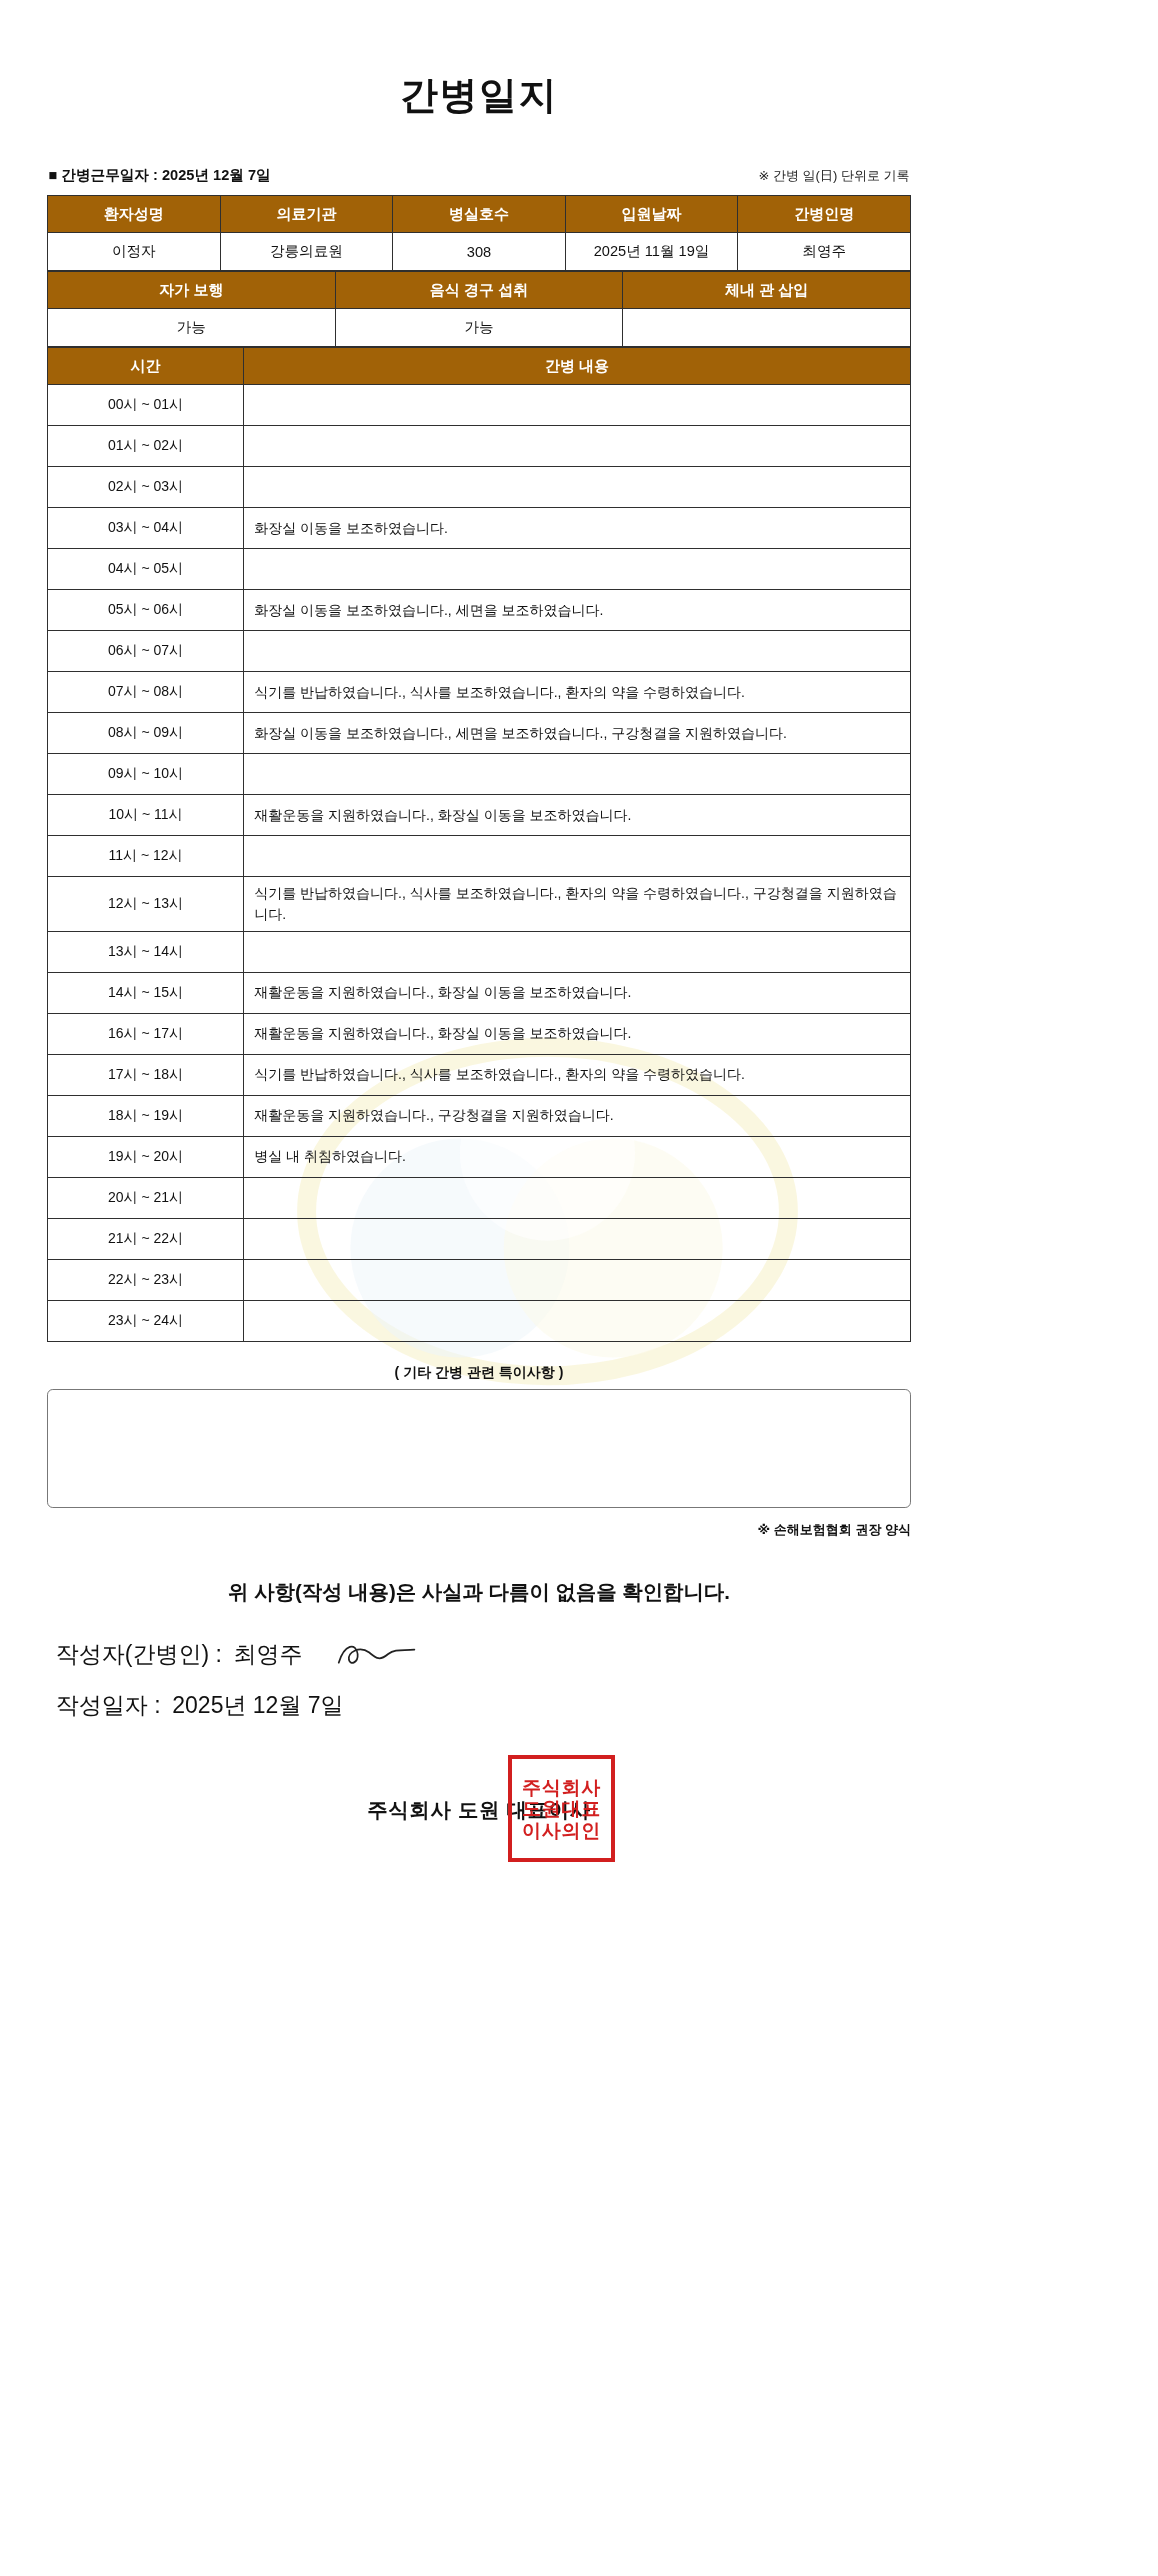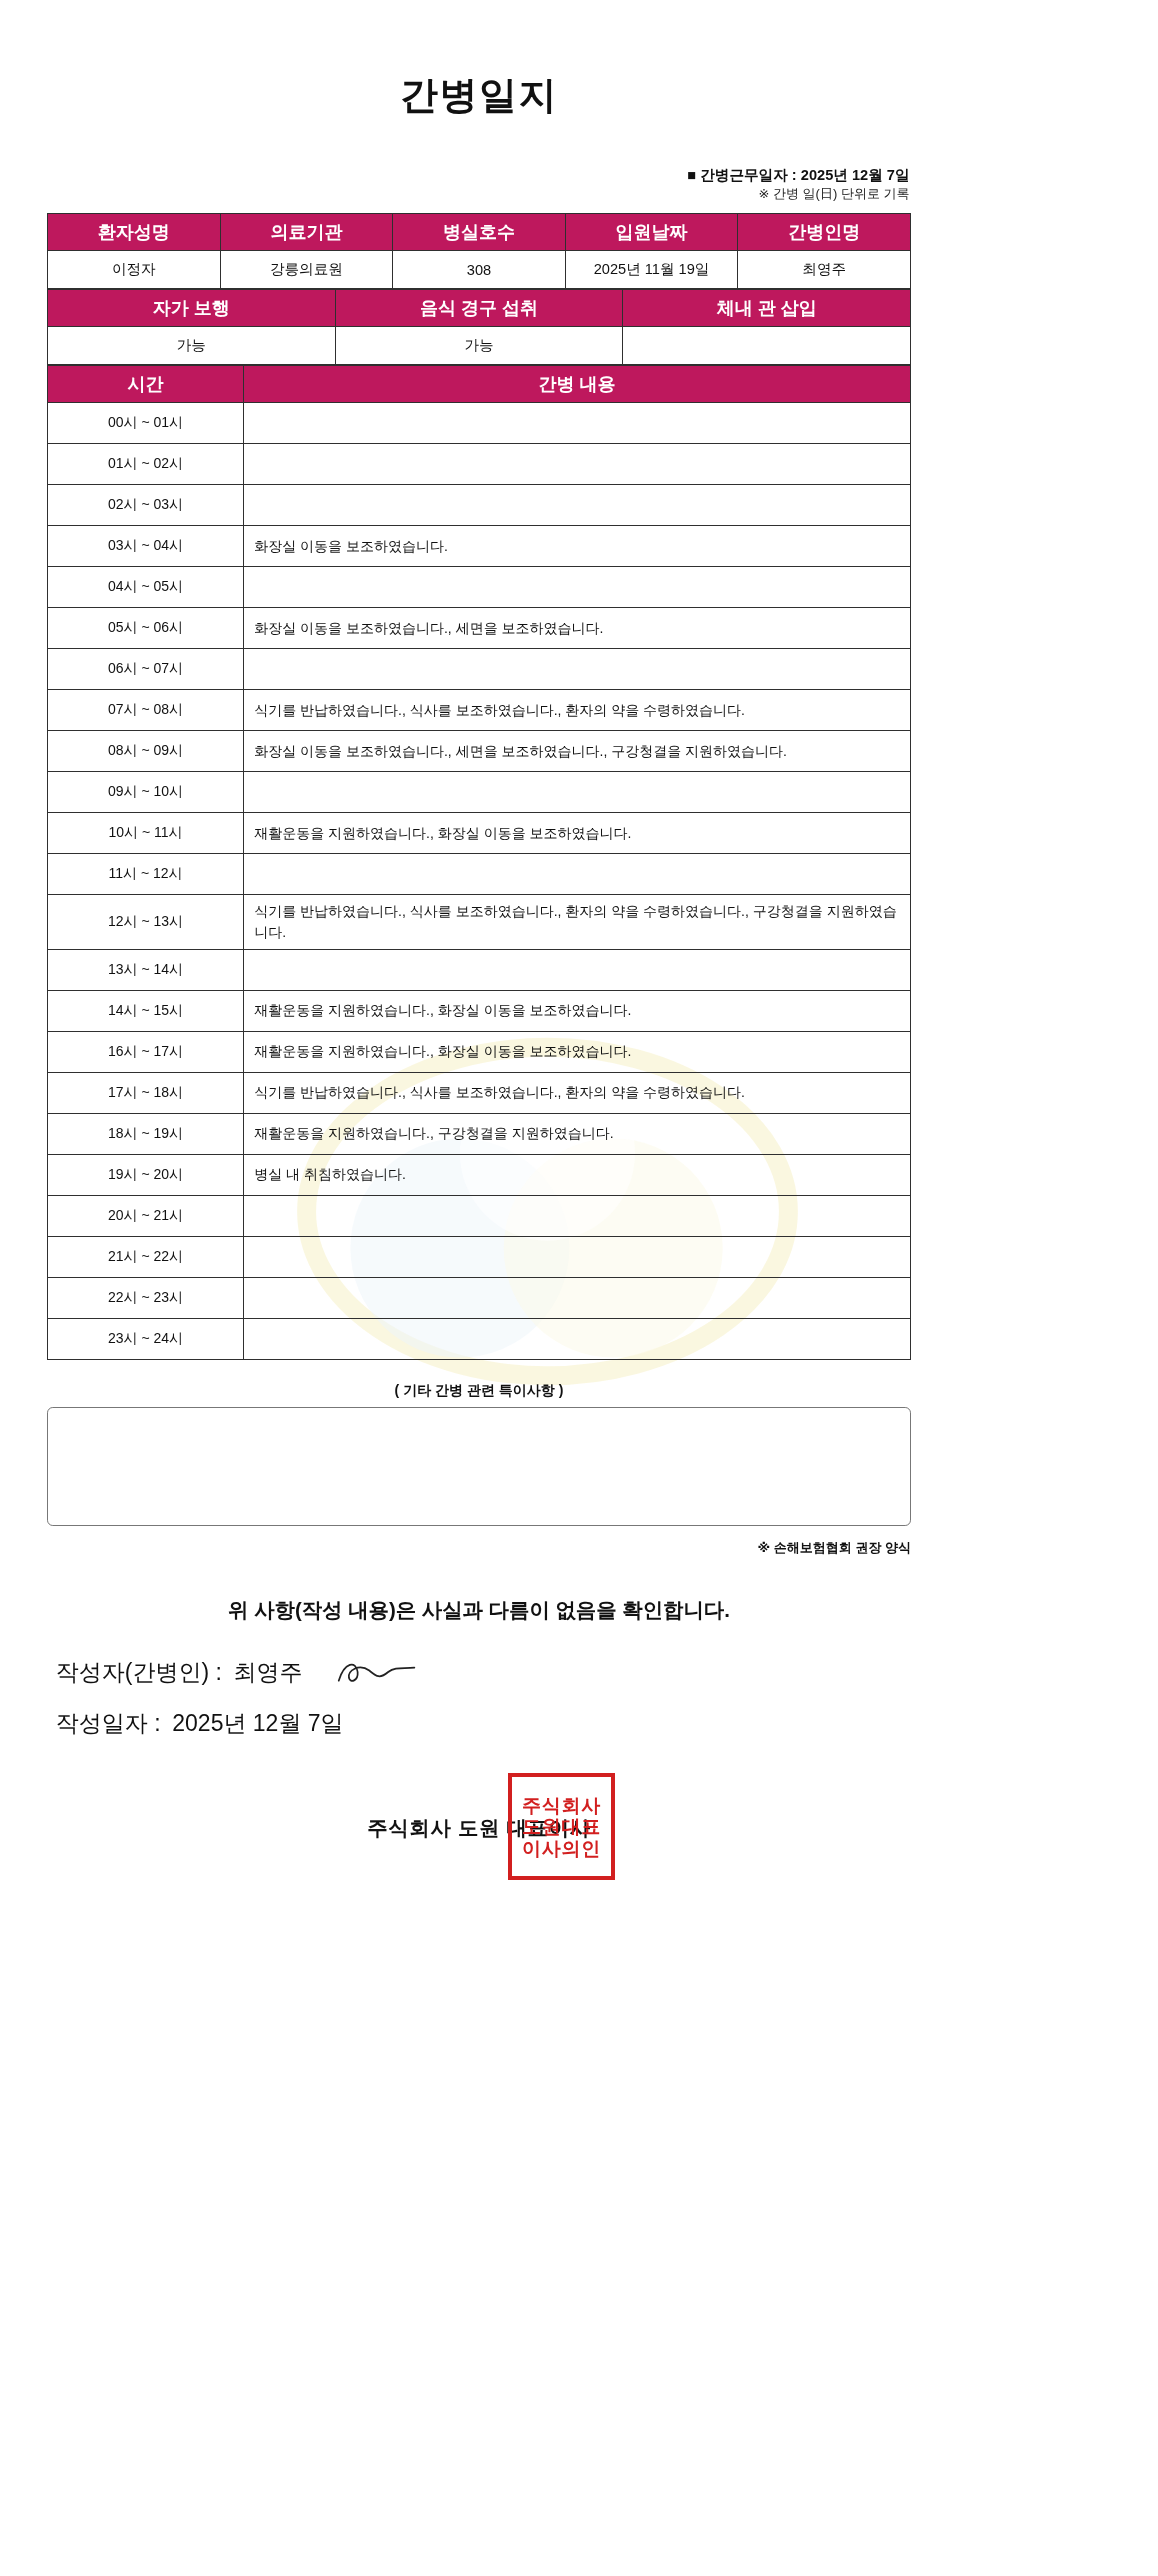--- a/index.html
+++ b/index.html
@@ -45,21 +45,20 @@
     padding-bottom: 0;
   }
 
   .meta-row {
     display: flex;
     justify-content: space-between;
     align-items: flex-end;
     margin-top: 45px;
     margin-bottom: 10.2px;
     padding: 0 1.5px;
-    flex-direction: column;
   }
   .meta-left {
     font-size: 14.6px;
     font-weight: bold;
   }
   .meta-right {
     font-size: 13px;
     color: #222;
   }
 
@@ -70,24 +69,24 @@
   }
   table.info-table td,
   table.info-table th,
   table.sub-table td,
   table.sub-table th,
   table.log-table td,
   table.log-table th {
     border: 0.7px solid #2f2f2f;
   }
   th.hdr {
-    background: #be185d;
+    background: #a16207;
     color: #ffffff;
     font-weight: bold;
-    font-size: 18px;
+    font-size: 15px;
     height: 34px;
     text-align: center;
     vertical-align: middle;
   }
   td.val {
     background: #ffffff;
     font-size: 14.6px;
     text-align: center;
     vertical-align: middle;
     height: 35px;

